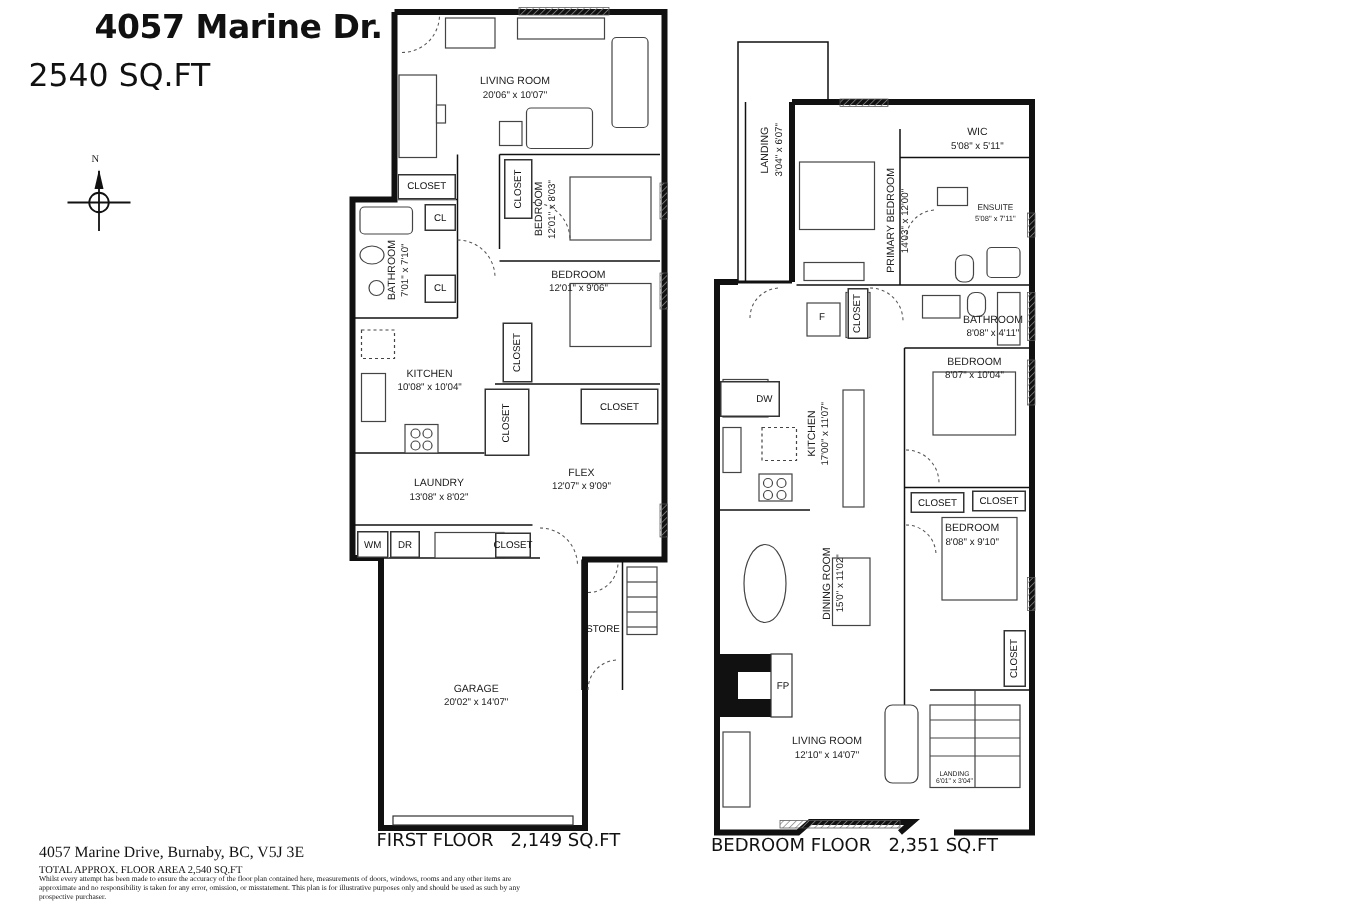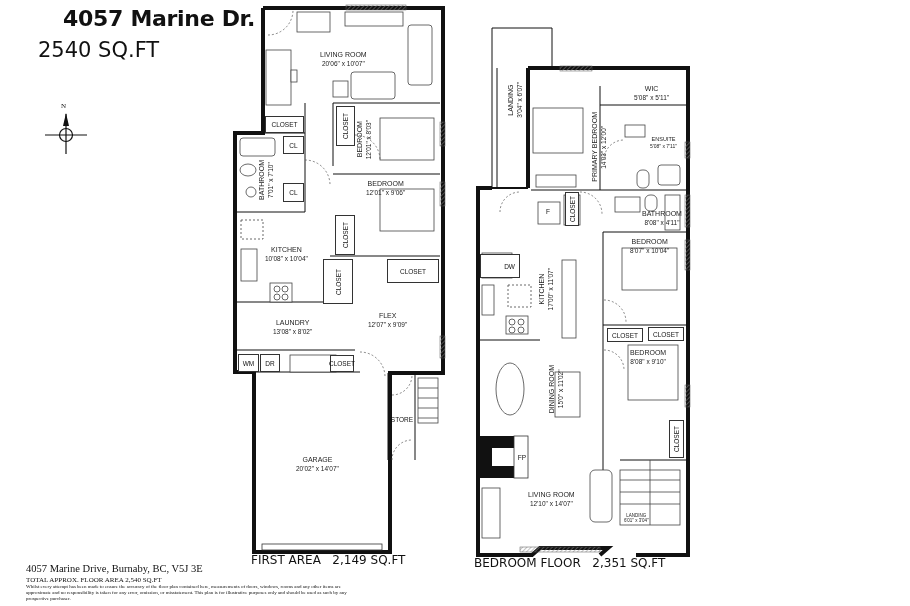--- a/index.html
+++ b/index.html
@@ -1,19 +1,19 @@
 <!DOCTYPE html>
 <html><head>
 <meta charset="utf-8">
 <style>
   html,body{margin:0;padding:0;background:#fff;}
   body{width:910px;height:606px;position:relative;overflow:hidden;font-family:"Liberation Sans",sans-serif;color:#111;}
   .abs{position:absolute;font-family:Liberation Serif, serif;}
   .title{left:27px;top:6px;font-size:22px;font-weight:bold;font-family:"DejaVu Sans",sans-serif;letter-spacing:-0.3px;margin-left:36px;}
-  .subtitle{left:38px;top:38px;font-size:21px;font-family:"DejaVu Sans",sans-serif;}
+  .subtitle{left:19px;top:38px;font-size:21px;font-family:"DejaVu Sans",sans-serif;}
   .lbl{position:absolute;font-size:7px;text-align:center;line-height:9px;white-space:nowrap;color:#222;font-family:"Liberation Sans",sans-serif;}
   .lbl .dim{display:block;font-size:6.5px;}
   .vlbl{writing-mode:vertical-rl;transform:rotate(180deg);}
   .box{position:absolute;border:1px solid #333;background:#fff;box-sizing:border-box;}
   .closet{display:flex;align-items:center;justify-content:center;font-size:6.5px;}
   .floor-title{position:absolute;font-size:12px;white-space:nowrap;font-family:"DejaVu Sans",sans-serif;}
   .footer-addr{left:26px;top:563px;font-size:10.5px;}
   .footer-area{left:26px;top:576px;font-size:7px;}
   .footer-dis{left:26px;top:584px;font-size:5px;line-height:6px;width:340px;}
   svg{position:absolute;left:0;top:0;}
@@ -236,21 +236,21 @@
     <span>CLOSET</span>
   </div>
 <div class="box closet" style="left:238px;top:354px;width:21px;height:18px;">
     <span>WM</span>
   </div>
 <div class="box closet" style="left:260px;top:354px;width:20px;height:18px;">
     <span>DR</span>
   </div>
 
 <div class="floor-title" style="left:251px;top:553px;">
-  <span>FIRST AREA</span>&nbsp;&nbsp;
+  <span>FIRST FLOOR</span>&nbsp;&nbsp;
   <span>2,149 SQ.FT</span>
 </div>
 
 <div class="lbl vlbl" style="left:506px;top:82px;">
   <span>LANDING</span>
   <span class="dim">3'04" x 6'07"</span>
 </div>
 <div class="lbl vlbl" style="left:590px;top:112px;">
   <span>PRIMARY BEDROOM</span>
   <span class="dim">14'03" x 12'00"</span>

